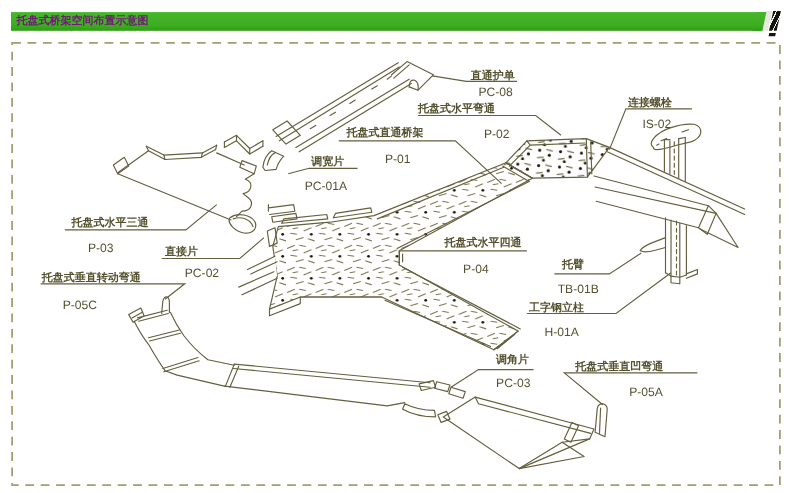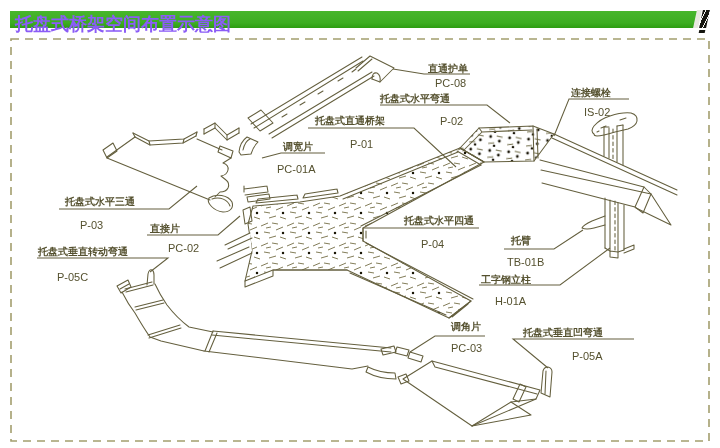--- a/index.html
+++ b/index.html
@@ -1,19 +1,19 @@
 <!DOCTYPE html>
 <html><head>
 <meta charset="utf-8">
 <style>
 html,body{margin:0;padding:0;background:#fff;width:720px;height:448px;overflow:hidden;}
 #page{position:relative;width:720px;height:448px;font-family:"Liberation Sans",sans-serif;}
 #hdr{position:absolute;left:10px;top:11px;width:682px;height:17px;background:linear-gradient(to bottom,#47b62c 0%,#3dad22 70%,#2d9d12 100%);}
 #hdrslant{position:absolute;left:686px;top:11px;width:10px;height:17px;background:linear-gradient(to bottom,#47b62c 0%,#3dad22 70%,#2d9d12 100%);transform:skewX(-12deg);}
-#hdrtext{position:absolute;left:15px;top:12.2px;color:#8b5cf6;font-size:18px;font-weight:bold;letter-spacing:0px;white-space:nowrap;}
+#hdrtext{position:absolute;left:15px;top:12.2px;color:#701a75;font-size:10px;font-weight:bold;letter-spacing:0px;white-space:nowrap;}
 .stripe{position:absolute;top:10px;height:18px;transform:skewX(-12deg);}
 svg{position:absolute;left:0;top:0;}
 </style>
 </head>
 <body>
 <div id="page">
 <div id="hdr"></div>
 <div id="hdrslant"></div>
 <div class="stripe" style="left:695px;width:5px;background:#e8e8e0;"></div>
 <div class="stripe" style="left:701px;width:7px;background:repeating-linear-gradient(105deg,#15150f 0 2.5px,#f3f3ee 2.5px 3.5px,#15150f 3.5px 5px);"></div>

